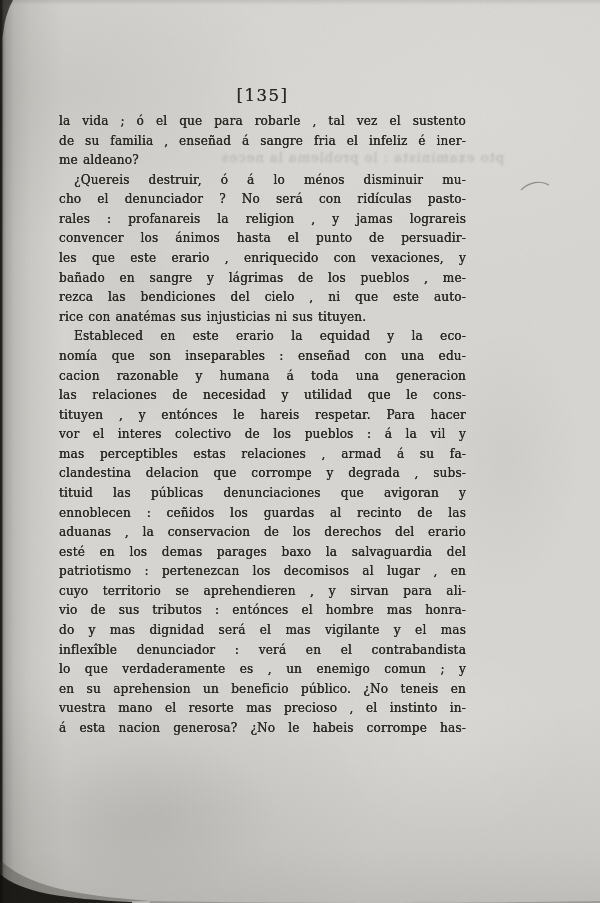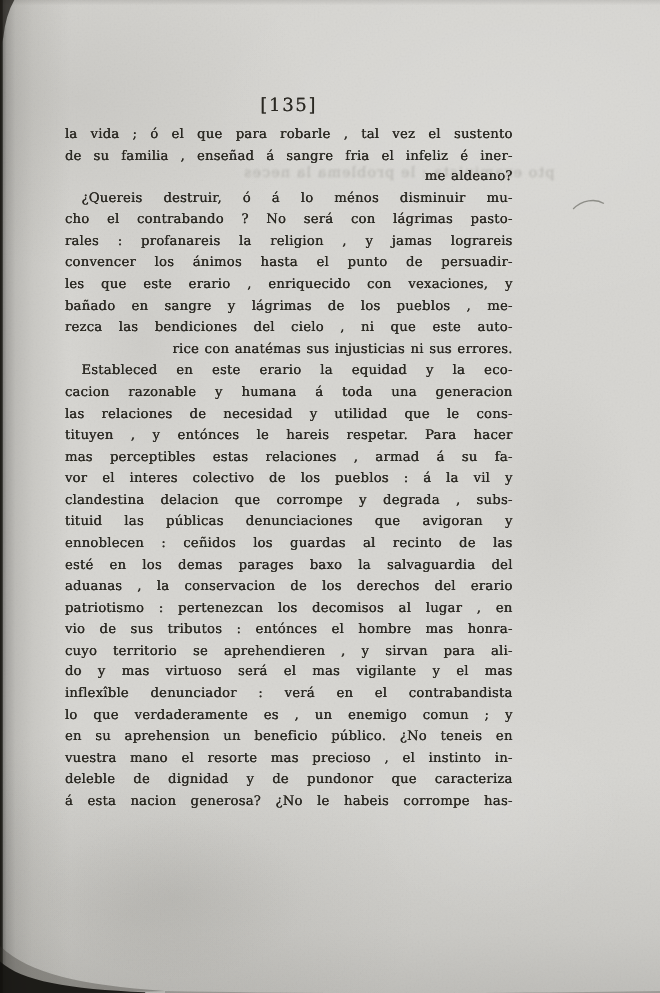--- a/index.html
+++ b/index.html
@@ -29,21 +29,21 @@
       rgba(84,82,76,0.20) 14px, rgba(110,108,100,0.12) 30px, rgba(0,0,0,0) 64px);}
   
   .text-col{
     position:absolute;left:59px;top:112px;width:407px;
     font-size:12px;line-height:19.58px;color:var(--ink,#2a2822);
     letter-spacing:0.2px;word-spacing:1px;
     text-shadow:0 0 0.5px rgba(42,40,34,0.85), 0.3px 0 0 rgba(42,40,34,0.45);
   }
   .line{height:19.58px;white-space:normal;}
   .line.j{text-align:justify;text-align-last:justify;}
-  .line.l{text-align:right;}
+  .line.l{text-align:left;}
   .line.ind{text-indent:15px;}
   .pagenum{
     position:absolute;left:59px;top:86px;width:407px;text-align:center;
     font-size:16.5px;letter-spacing:1.5px;color:var(--ink,#2a2822);
     text-shadow:0 0 0.5px rgba(42,40,34,0.85);
   }
   
   .ghost{
     position:absolute;left:222px;top:150px;width:282px;height:18px;
     font-size:13px;color:#96958f;opacity:0.55;filter:blur(1.2px);
@@ -78,47 +78,47 @@
 
   <div class="ghost">pto examinista : le problema la necesida</div>
 
   <div class="pagenum">[135]</div>
 
   <div class="text-col">
       <div class="line j">la vida ; ó el que para robarle , tal vez el sustento</div>
       <div class="line j">de su familia , enseñad á sangre fria el infeliz é iner-</div>
       <div class="line l">me aldeano?</div>
       <div class="line j ind">¿Quereis destruir, ó á lo ménos disminuir mu-</div>
-      <div class="line j">cho el contrabando ? No será con lágrimas pasto-</div>
+      <div class="line j">cho el denunciador ? No será con ridículas pasto-</div>
       <div class="line j">rales : profanareis la religion , y jamas lograreis</div>
       <div class="line j">convencer los ánimos hasta el punto de persuadir-</div>
       <div class="line j">les que este erario , enriquecido con vexaciones, y</div>
       <div class="line j">bañado en sangre y lágrimas de los pueblos , me-</div>
       <div class="line j">rezca las bendiciones del cielo , ni que este auto-</div>
-      <div class="line l">rice con anatémas sus injusticias ni sus errores.</div>
+      <div class="line l">rice con anatémas sus injusticias ni sus tituyen.</div>
       <div class="line j ind">Estableced en este erario la equidad y la eco-</div>
+      <div class="line j">nomía que son inseparables : enseñad con una edu-</div>
       <div class="line j">cacion razonable y humana á toda una generacion</div>
       <div class="line j">las relaciones de necesidad y utilidad que le cons-</div>
       <div class="line j">tituyen , y entónces le hareis respetar. Para hacer</div>
+      <div class="line j">vor el interes colectivo de los pueblos : á la vil y</div>
       <div class="line j">mas perceptibles estas relaciones , armad á su fa-</div>
-      <div class="line j">vor el interes colectivo de los pueblos : á la vil y</div>
       <div class="line j">clandestina delacion que corrompe y degrada , subs-</div>
       <div class="line j">tituid las públicas denunciaciones que avigoran y</div>
       <div class="line j">ennoblecen : ceñidos los guardas al recinto de las</div>
+      <div class="line j">aduanas , la conservacion de los derechos del erario</div>
       <div class="line j">esté en los demas parages baxo la salvaguardia del</div>
-      <div class="line j">aduanas , la conservacion de los derechos del erario</div>
       <div class="line j">patriotismo : pertenezcan los decomisos al lugar , en</div>
+      <div class="line j">cuyo territorio se aprehendieren , y sirvan para ali-</div>
       <div class="line j">vio de sus tributos : entónces el hombre mas honra-</div>
-      <div class="line j">cuyo territorio se aprehendieren , y sirvan para ali-</div>
-      <div class="line j">do y mas virtuoso será el mas vigilante y el mas</div>
+      <div class="line j">do y mas dignidad será el mas vigilante y el mas</div>
       <div class="line j">inflexîble denunciador : verá en el contrabandista</div>
       <div class="line j">lo que verdaderamente es , un enemigo comun ; y</div>
       <div class="line j">en su aprehension un beneficio público. ¿No teneis en</div>
       <div class="line j">vuestra mano el resorte mas precioso , el instinto in-</div>
-      <div class="line j">deleble de dignidad y de pundonor que caracteriza</div>
       <div class="line j">á esta nacion generosa? ¿No le habeis corrompe has-</div>
     </div>
 
   <svg class="edges" width="600" height="903" viewBox="0 0 600 903" aria-hidden="true">
     <rect x="0" y="0" width="2.5" height="903" fill="#15140f" opacity="0.8"></rect>
     <path d="M0 0 L13 0 Q 5 14 3 34 L0 44 Z" fill="#201e1a" opacity="0.75"></path>
     <path d="M0 860 C 28 886 72 895 150 901 C 80 903 30 903 0 903 Z" fill="#34322c" opacity="0.35"></path>
     <path d="M0 874 C 20 892 62 899 132 902 L 132 903 L 0 903 Z" fill="#12110d" opacity="0.9"></path>
     <path d="M150 901 C 300 904 480 903 600 901 L 600 903 L 150 903 Z" fill="#3a3833" opacity="0.25"></path>
     <path d="M521 190 C 529 182 541 180 549 185" stroke="#6e6d67" stroke-width="1.2" fill="none" opacity="0.7"></path>

